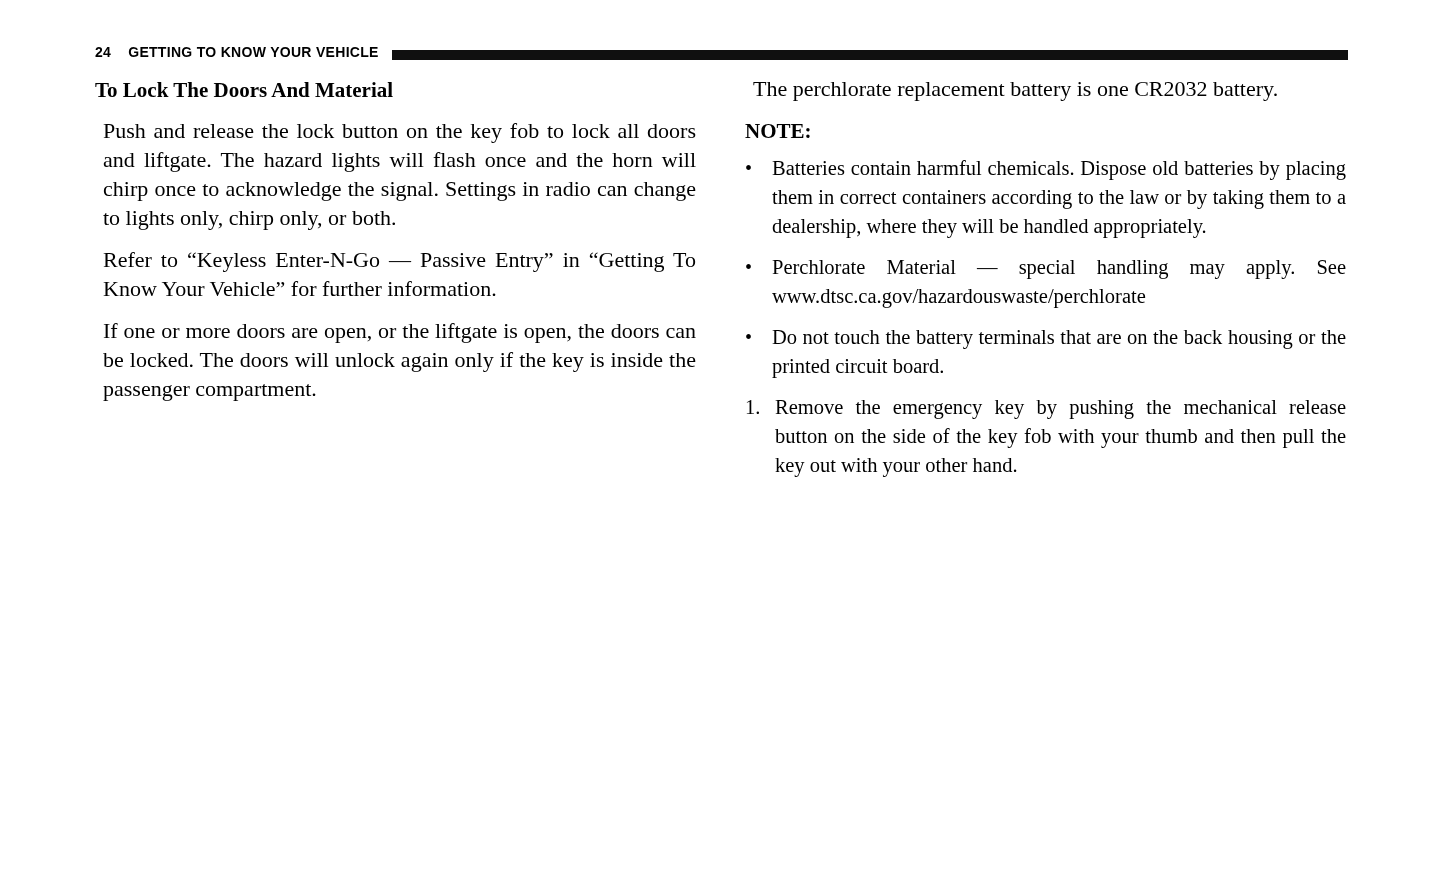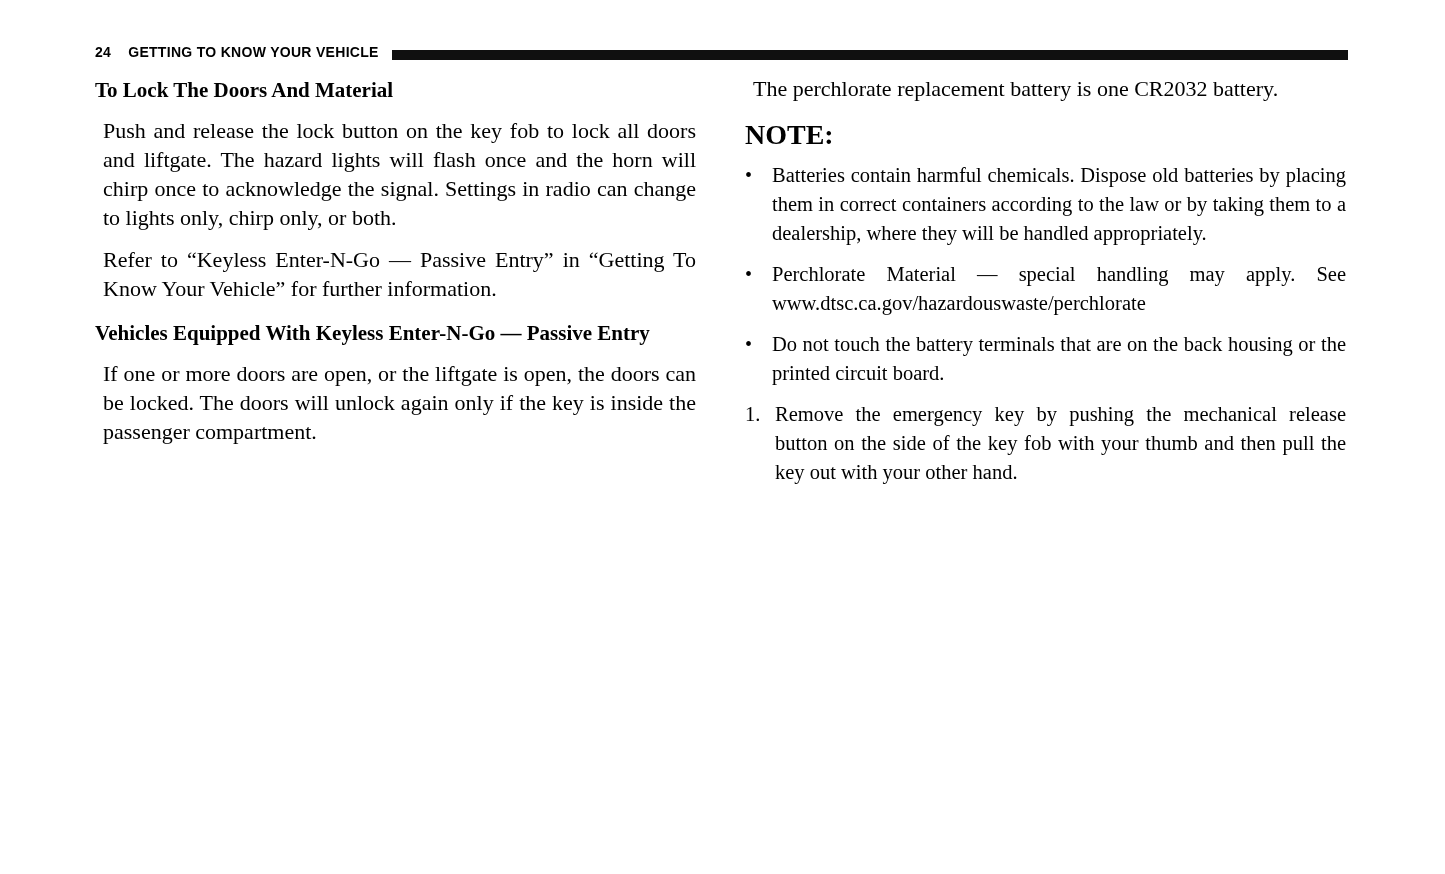--- a/index.html
+++ b/index.html
@@ -56,21 +56,21 @@
   p.body {
     font-size: 22px;
     line-height: 29px;
     text-align: justify;
     margin: 0 0 13px 8px;
   }
 
   .note-label {
     font-family: "Liberation Serif", serif;
     font-weight: bold;
-    font-size: 28px;
+    font-size: 21px;
     margin: 16px 0 10px 0;
   }
 
   .bullet-item, .num-item {
     display: flex;
     margin: 0 0 12px 0;
     font-size: 20.5px;
     line-height: 29px;
   }
   .bullet-marker {
@@ -99,21 +99,20 @@
   </div>
 
   <div class="columns">
 
     <div class="col">
       <h2 class="first">To Lock The Doors And Material</h2>
       <p class="body">Push and release the lock button on the key fob to lock all doors and liftgate. The hazard lights will flash once and the horn will chirp once to acknowledge the signal. Settings in radio can change to lights only, chirp only, or both.</p>
       <p class="body">Refer to “Keyless Enter-N-Go — Passive Entry” in “Getting To Know Your Vehicle” for further information.</p>
 
 
-      <h2>Vehicles Equipped With Keyless Enter-N-Go — Passive Entry</h2>
       <p class="body">If one or more doors are open, or the liftgate is open, the doors can be locked. The doors will unlock again only if the key is inside the passenger compartment.</p>
     </div>
 
     <div class="col">
       <p class="body">The perchlorate replacement battery is one CR2032 battery.</p>
 
       <div class="note-label">NOTE:</div>
 
       <div class="bullet-item">
         <span class="bullet-marker">•</span>

